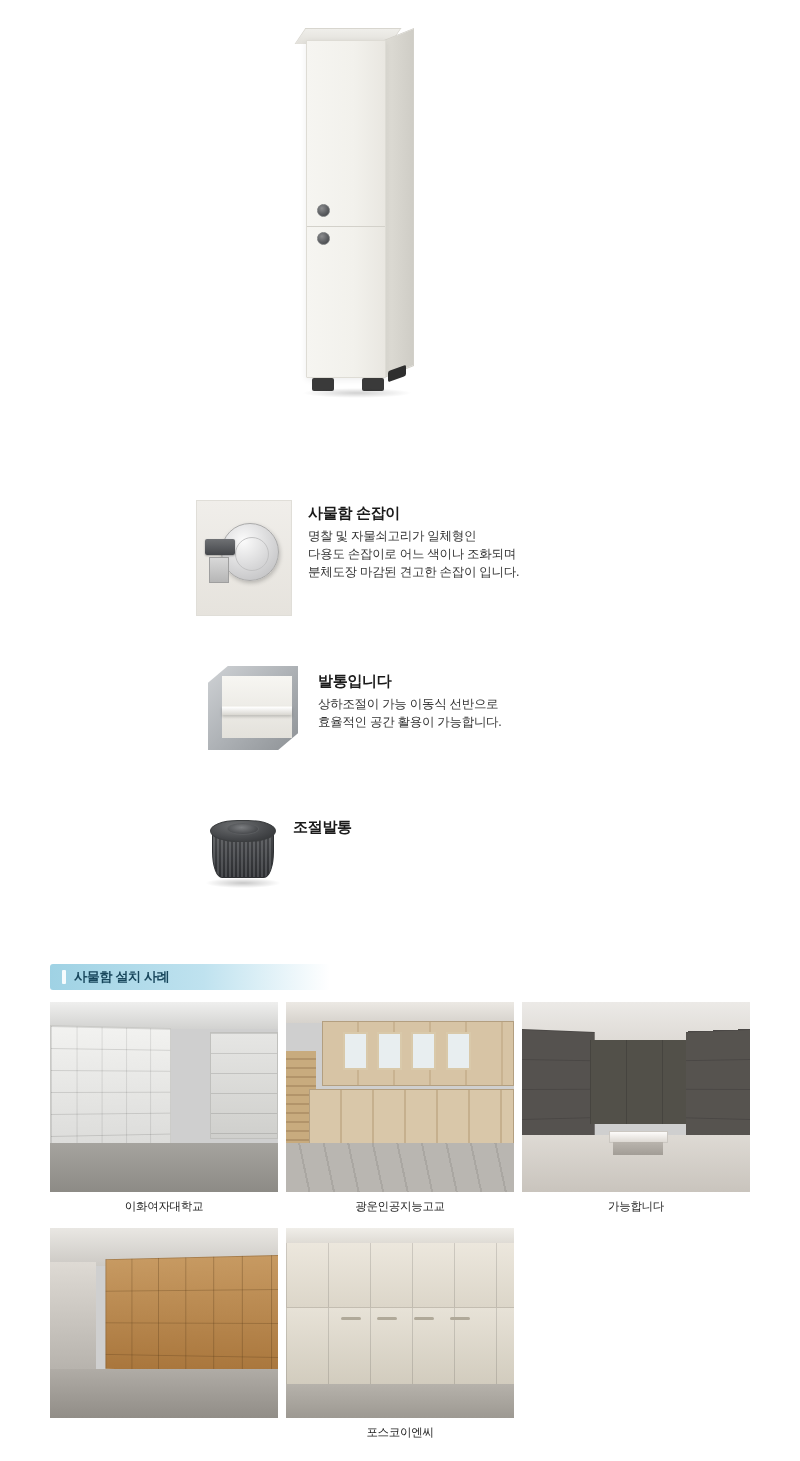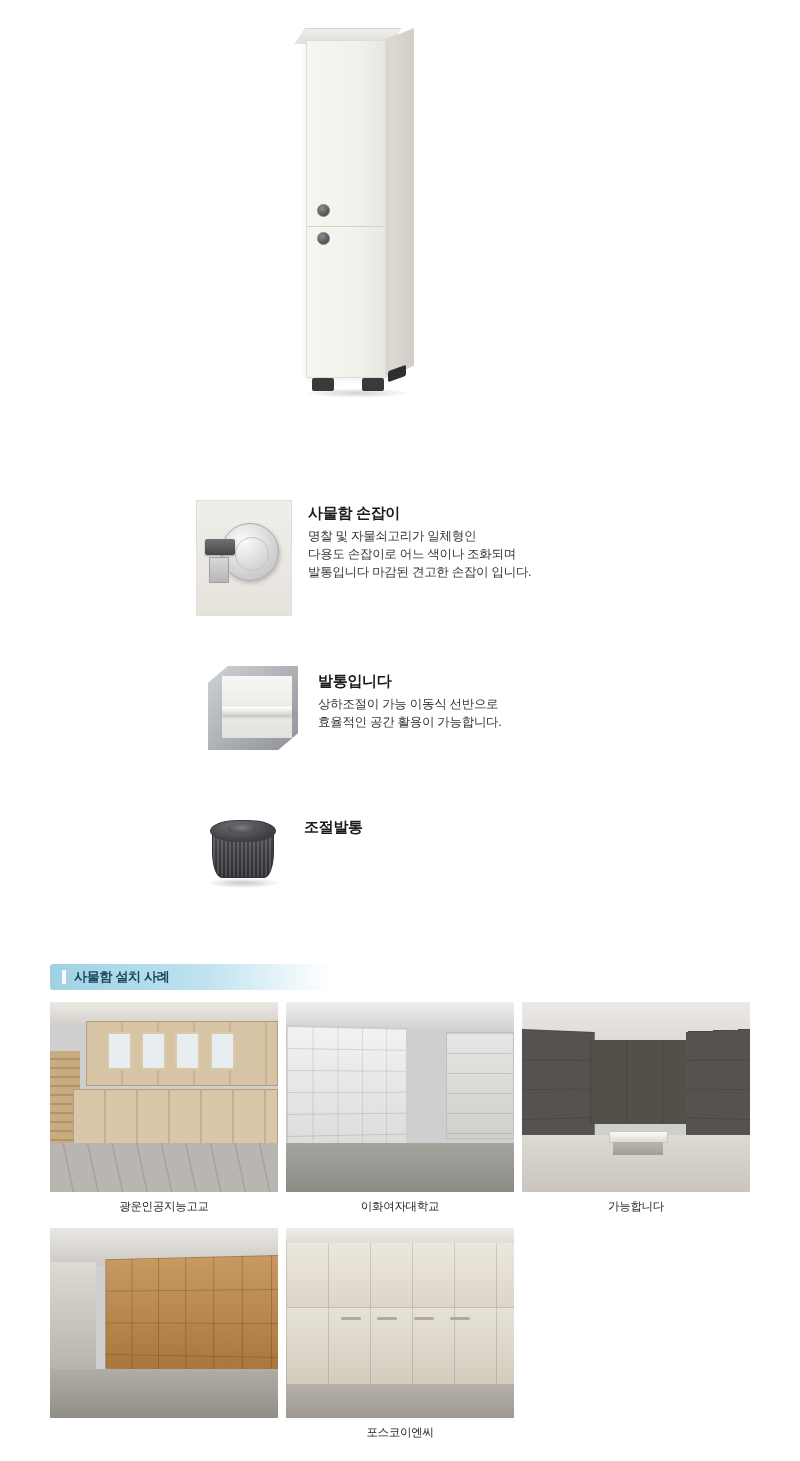--- a/index.html
+++ b/index.html
@@ -226,21 +226,21 @@
       linear-gradient(180deg,#56585b 0%, #34363a 100%);
     border-radius: 3px 3px 10px 10px / 3px 3px 26px 26px;
     border: 1px solid #2e3033;
   }
   .foot-shadow {
     position: absolute;
     left: 10px; top: 74px;
     width: 74px; height: 10px;
     background: radial-gradient(ellipse at center, rgba(0,0,0,0.22) 0%, rgba(0,0,0,0) 72%);
   }
-  .f3 .txt { margin-left: 12px; padding-top: 14px; }
+  .f3 .txt { margin-left: 1px; padding-top: 14px; }
 
   
   .gallery-wrap {
     margin-top: 64px;
     padding: 0 50px;
   }
   .section-title {
     position: relative;
     width: 280px;
     height: 26px;
@@ -484,21 +484,21 @@
   <div class="feature f1">
     <div class="thumb">
       <div class="handle-disc"></div>
       <div class="handle-lever"></div>
       <div class="handle-plate"></div>
     </div>
     <div class="txt">
       <h3>사물함 손잡이</h3>
       <p>명찰 및 자물쇠고리가 일체형인
 다용도 손잡이로 어느 색이나 조화되며
-발통입니다 마감된 견고한 손잡이 입니다.</p>
+분체도장 마감된 견고한 손잡이 입니다.</p>
     </div>
   </div>
 
   <div class="feature f2">
     <div class="thumb">
       <div class="shelf-box"></div>
       <div class="shelf-inner"></div>
       <div class="shelf-plate"></div>
     </div>
     <div class="txt">
@@ -523,47 +523,47 @@
 </div>
 
 <div class="gallery-wrap">
 
   <div class="section-title">
     <div class="bar"></div>
     <span class="label">사물함 설치 사례</span>
   </div>
 
   <div class="grid">
+
+    <div class="cell">
+      <div class="photo p2">
+        <div class="ceil"></div>
+        <div class="bankL"></div>
+        <div class="bankR"></div>
+        <div class="floor"></div>
+      </div>
+      <div class="caption">이화여자대학교</div>
+    </div>
 
     <div class="cell">
       <div class="photo p1">
         <div class="ceil"></div>
         <div class="stack"></div>
         <div class="wallrow"></div>
         <div class="window w1"></div>
         <div class="window w2"></div>
         <div class="window w3"></div>
         <div class="window w4"></div>
         <div class="lowrow"></div>
         <div class="floor"></div>
       </div>
       <div class="caption">광운인공지능고교</div>
     </div>
 
     <div class="cell">
-      <div class="photo p2">
-        <div class="ceil"></div>
-        <div class="bankL"></div>
-        <div class="bankR"></div>
-        <div class="floor"></div>
-      </div>
-      <div class="caption">이화여자대학교</div>
-    </div>
-
-    <div class="cell">
       <div class="photo p3">
         <div class="ceil"></div>
         <div class="wallL"></div>
         <div class="wallB"></div>
         <div class="wallR"></div>
         <div class="floor"></div>
         <div class="bench"></div>
       </div>
       <div class="caption">가능합니다</div>
     </div>

